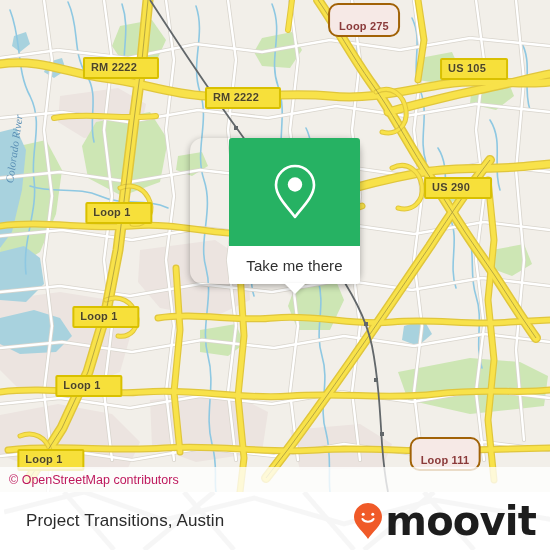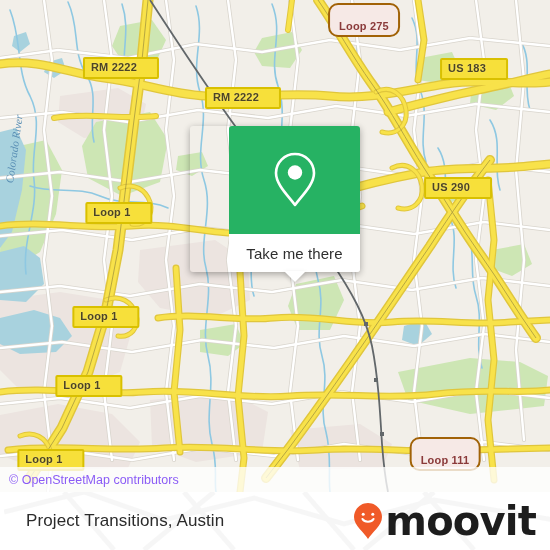--- a/index.html
+++ b/index.html
@@ -62,23 +62,23 @@
     font-size: 11px;
     font-family: "Liberation Serif", serif;
     font-style: italic;
     white-space: nowrap;
     transform-origin: 0 0;
   }
 
   
   #popup {
     position: absolute;
-    left: 190px; top: 126px;
+    left: 190px; top: 138px;
     width: 170px;
-    border-radius: 3px;
+    border-radius: 13px;
     box-shadow: 0 2px 7px rgba(0,0,0,0.33);
     overflow: visible;
     padding-left: 39px;
   }
   #popup-top {
     background: #26b263;
     height: 108px;
     border-radius: 3px 3px 0 0;
     display: flex;
     align-items: center;
@@ -115,21 +115,21 @@
     position: absolute;
     left: 0;
     top: 467px;
     width: 550px;
     height: 25px;
     background: rgba(255,255,255,0.78);
     display: flex;
     align-items: center;
     padding-left: 9px;
     font-size: 12.5px;
-    color: #8b5cf6;
+    color: #be185d;
   }
 
   
   #footer {
     position: absolute;
     left: 4px; top: 492px;
     width: 550px; height: 58px;
     background: #ffffff;
     overflow: hidden;
   }
@@ -360,21 +360,21 @@
         </g>
 
       </g>
     </svg>
 
     <div class="water-label" style="left:8px; top:148px; transform: rotate(-82deg) translate(-50%,0);">Colorado River</div>
 
     <div id="shield-layer">
         <div class="shield shield-loop" style="left: 364px; top: 20px;">Loop 275</div>
         <div class="shield shield-hw" style="left: 121px; top: 68px;">RM 2222</div>
-        <div class="shield shield-hw" style="left: 474px; top: 69px;">US 183</div>
+        <div class="shield shield-hw" style="left: 474px; top: 69px;">US 105</div>
         <div class="shield shield-hw" style="left: 243px; top: 98px;">RM 2222</div>
         <div class="shield shield-hw" style="left: 458px; top: 188px;">US 290</div>
         <div class="shield shield-hw" style="left: 119px; top: 213px;">Loop 1</div>
         <div class="shield shield-hw" style="left: 106px; top: 317px;">Loop 1</div>
         <div class="shield shield-hw" style="left: 89px; top: 386px;">Loop 1</div>
         <div class="shield shield-hw" style="left: 51px; top: 460px;">Loop 1</div>
         <div class="shield shield-loop" style="left: 445px; top: 454px;">Loop 111</div>
       </div>
 
     <div id="popup">

